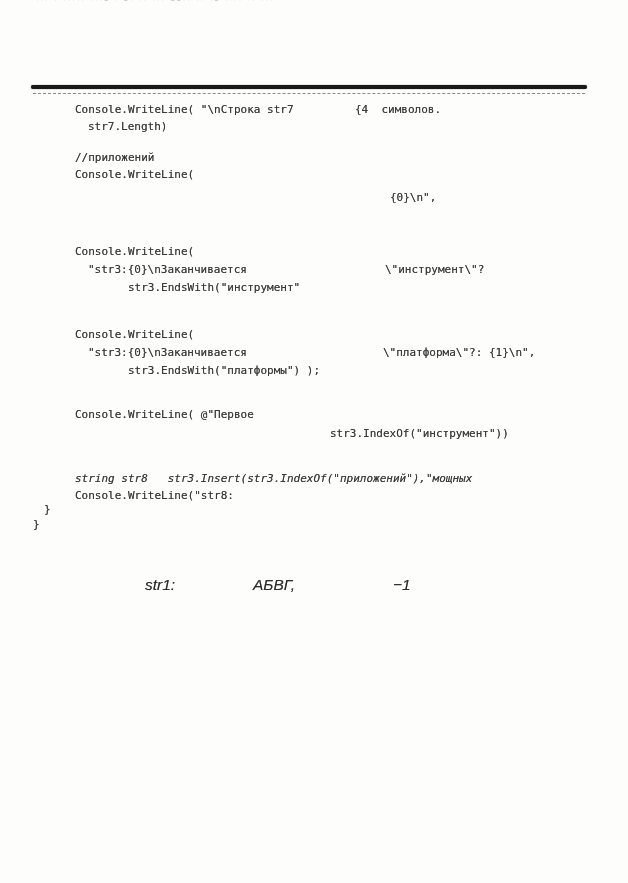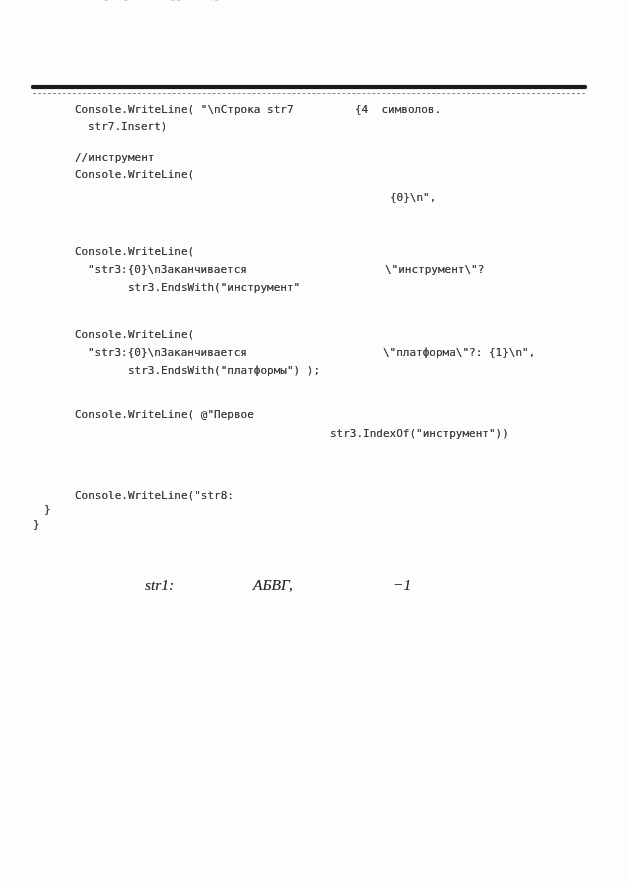--- a/index.html
+++ b/index.html
@@ -79,21 +79,21 @@
     position: absolute;
     left: 0;
     top: 0;
     width: 628px;
     height: 30px;
   }
   .out-seg {
     position: absolute;
     top: 0;
     white-space: pre;
-    font-family: Liberation Serif, serif;
+    font-family: Liberation Sans, sans-serif;
     font-style: italic;
     font-size: 15.5px;
     color: #2d2d2b;
     text-shadow: 0 0 0.5px rgba(60,60,58,0.6);
   }
 </style>
 </head>
 <body>
 
 <div class="page">
@@ -102,24 +102,24 @@
 
   <div class="rule-thick"></div>
   <div class="rule-thin"></div>
 
   <div class="code-area">
       <div class="code-line" style="top: 103px;">
         <span class="code-seg" style="left: 75px;">Console.WriteLine( "\nСтрока str7</span>
         <span class="code-seg" style="left: 355px;">{4  символов.</span>
       </div>
       <div class="code-line" style="top: 120px;">
-        <span class="code-seg" style="left: 88px;">str7.Insert)</span>
+        <span class="code-seg" style="left: 88px;">str7.Length)</span>
       </div>
       <div class="code-line" style="top: 151px;">
-        <span class="code-seg" style="left: 75px;">//инструмент</span>
+        <span class="code-seg" style="left: 75px;">//приложений</span>
       </div>
       <div class="code-line" style="top: 168px;">
         <span class="code-seg" style="left: 75px;">Console.WriteLine(</span>
       </div>
       <div class="code-line" style="top: 191px;">
         <span class="code-seg" style="left: 390px;">{0}\n",</span>
       </div>
       <div class="code-line" style="top: 245px;">
         <span class="code-seg" style="left: 75px;">Console.WriteLine(</span>
       </div>
@@ -139,20 +139,23 @@
       </div>
       <div class="code-line" style="top: 364px;">
         <span class="code-seg" style="left: 128px;">str3.EndsWith("платформы") );</span>
       </div>
       <div class="code-line" style="top: 408px;">
         <span class="code-seg" style="left: 75px;">Console.WriteLine( @"Первое</span>
       </div>
       <div class="code-line" style="top: 427px;">
         <span class="code-seg" style="left: 330px;">str3.IndexOf("инструмент"))</span>
       </div>
+      <div class="code-line italic" style="top: 472px;">
+        <span class="code-seg" style="left: 75px;">string str8   str3.Insert(str3.IndexOf("приложений"),"мощных</span>
+      </div>
       <div class="code-line" style="top: 489px;">
         <span class="code-seg" style="left: 75px;">Console.WriteLine("str8:</span>
       </div>
       <div class="code-line" style="top: 503px;">
         <span class="code-seg" style="left: 44px;">}</span>
       </div>
       <div class="code-line" style="top: 518px;">
         <span class="code-seg" style="left: 33px;">}</span>
       </div>
     </div>

